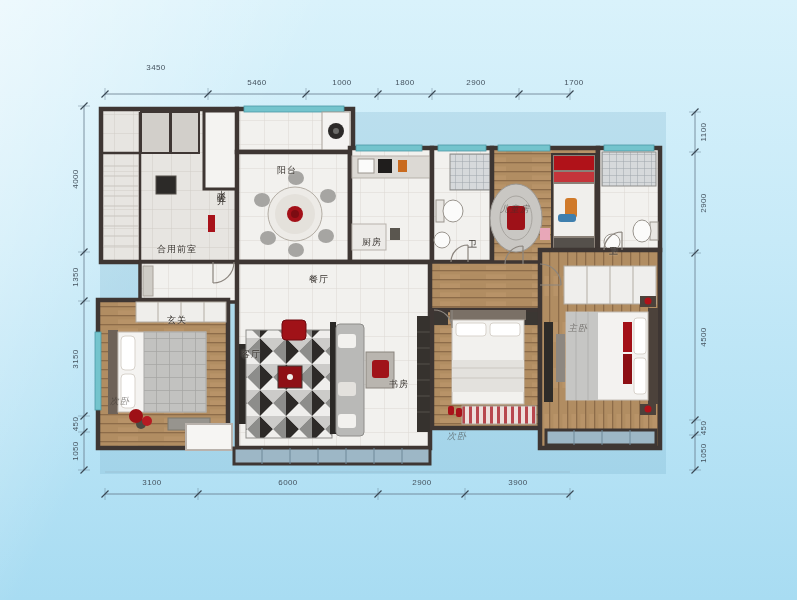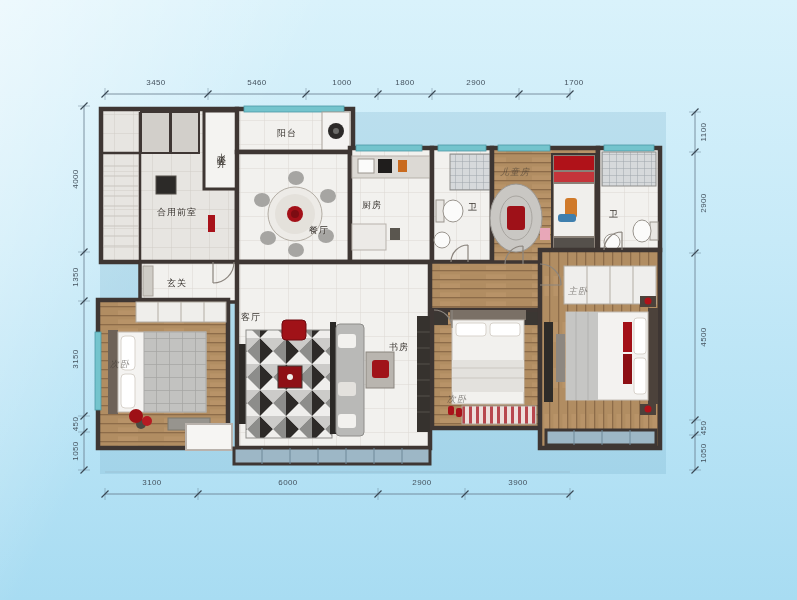--- a/index.html
+++ b/index.html
@@ -8,20 +8,21 @@
     font-family:"Liberation Sans",sans-serif;
     background:
       linear-gradient(118deg, rgba(255,255,255,.55) 0%, rgba(255,255,255,0) 30%),
       linear-gradient(180deg,#d9f2fb 0%,#c7eaf8 40%,#a8dcf2 100%);
   }
   .plan{position:absolute;left:0;top:0;}
   .rlabel{
     position:absolute;transform:translate(-50%,-50%);
     font-size:9px;color:#37322d;white-space:nowrap;letter-spacing:1px;line-height:1;
     text-shadow:0 0 2px rgba(255,255,255,.55);
+    margin-top:37px;
   }
   .rlabel.faint{opacity:.55;text-shadow:none;font-style:italic;}
   .rlabel.vert{
     writing-mode:vertical-rl;text-orientation:upright;letter-spacing:3px;
   }
   .dim{
     position:absolute;transform:translate(-50%,-50%);
     font-size:8px;color:#45535f;letter-spacing:.4px;line-height:1;
   }
   .dim.v{transform:translate(-50%,-50%) rotate(-90deg);}
@@ -259,33 +260,33 @@
     <path d="M101.5,97.5L108.5,90.5 M204.5,97.5L211.5,90.5 M302.5,97.5L309.5,90.5 M374.5,97.5L381.5,90.5 M428.5,97.5L435.5,90.5 M515.5,97.5L522.5,90.5 M566.5,97.5L573.5,90.5
              M101.5,497.5L108.5,490.5 M194.5,497.5L201.5,490.5 M374.5,497.5L381.5,490.5 M461.5,497.5L468.5,490.5 M566.5,497.5L573.5,490.5
              M80.5,109.5L87.5,102.5 M80.5,255.5L87.5,248.5 M80.5,304.5L87.5,297.5 M80.5,419.5L87.5,412.5 M80.5,435.5L87.5,428.5 M80.5,473.5L87.5,466.5
              M691.5,115.5L698.5,108.5 M691.5,155.5L698.5,148.5 M691.5,256.5L698.5,249.5 M691.5,423.5L698.5,416.5 M691.5,438.5L698.5,431.5 M691.5,473.5L698.5,466.5" stroke="#3c4a56" stroke-width="1.2" fill="none"></path>
   </g>
 </svg>
 
 <div class="rlabel vert" style="left:221px;top:150px">水暖井</div>
 <div class="rlabel" style="left:177px;top:212px">合用前室</div>
 <div class="rlabel" style="left:287px;top:133px">阳台</div>
-<div class="rlabel" style="left:319px;top:230px">餐厅</div>
+<div class="rlabel" style="left:319px;top:242px">餐厅</div>
 <div class="rlabel" style="left:372px;top:205px">厨房</div>
 <div class="rlabel" style="left:473px;top:207px">卫</div>
 <div class="rlabel faint" style="left:515px;top:172px">儿童房</div>
 <div class="rlabel" style="left:614px;top:214px">卫</div>
 <div class="rlabel" style="left:177px;top:283px">玄关</div>
 <div class="rlabel" style="left:251px;top:317px">客厅</div>
 <div class="rlabel" style="left:399px;top:347px">书房</div>
 <div class="rlabel faint" style="left:120px;top:364px">次卧</div>
 <div class="rlabel faint" style="left:457px;top:399px">次卧</div>
 <div class="rlabel faint" style="left:578px;top:291px">主卧</div>
 
-<div class="dim" style="left:156px;top:83px">3450</div>
+<div class="dim" style="left:156px;top:68px">3450</div>
 <div class="dim" style="left:257px;top:83px">5460</div>
 <div class="dim" style="left:342px;top:83px">1000</div>
 <div class="dim" style="left:405px;top:83px">1800</div>
 <div class="dim" style="left:476px;top:83px">2900</div>
 <div class="dim" style="left:574px;top:83px">1700</div>
 
 <div class="dim" style="left:152px;top:483px">3100</div>
 <div class="dim" style="left:288px;top:483px">6000</div>
 <div class="dim" style="left:422px;top:483px">2900</div>
 <div class="dim" style="left:518px;top:483px">3900</div>

